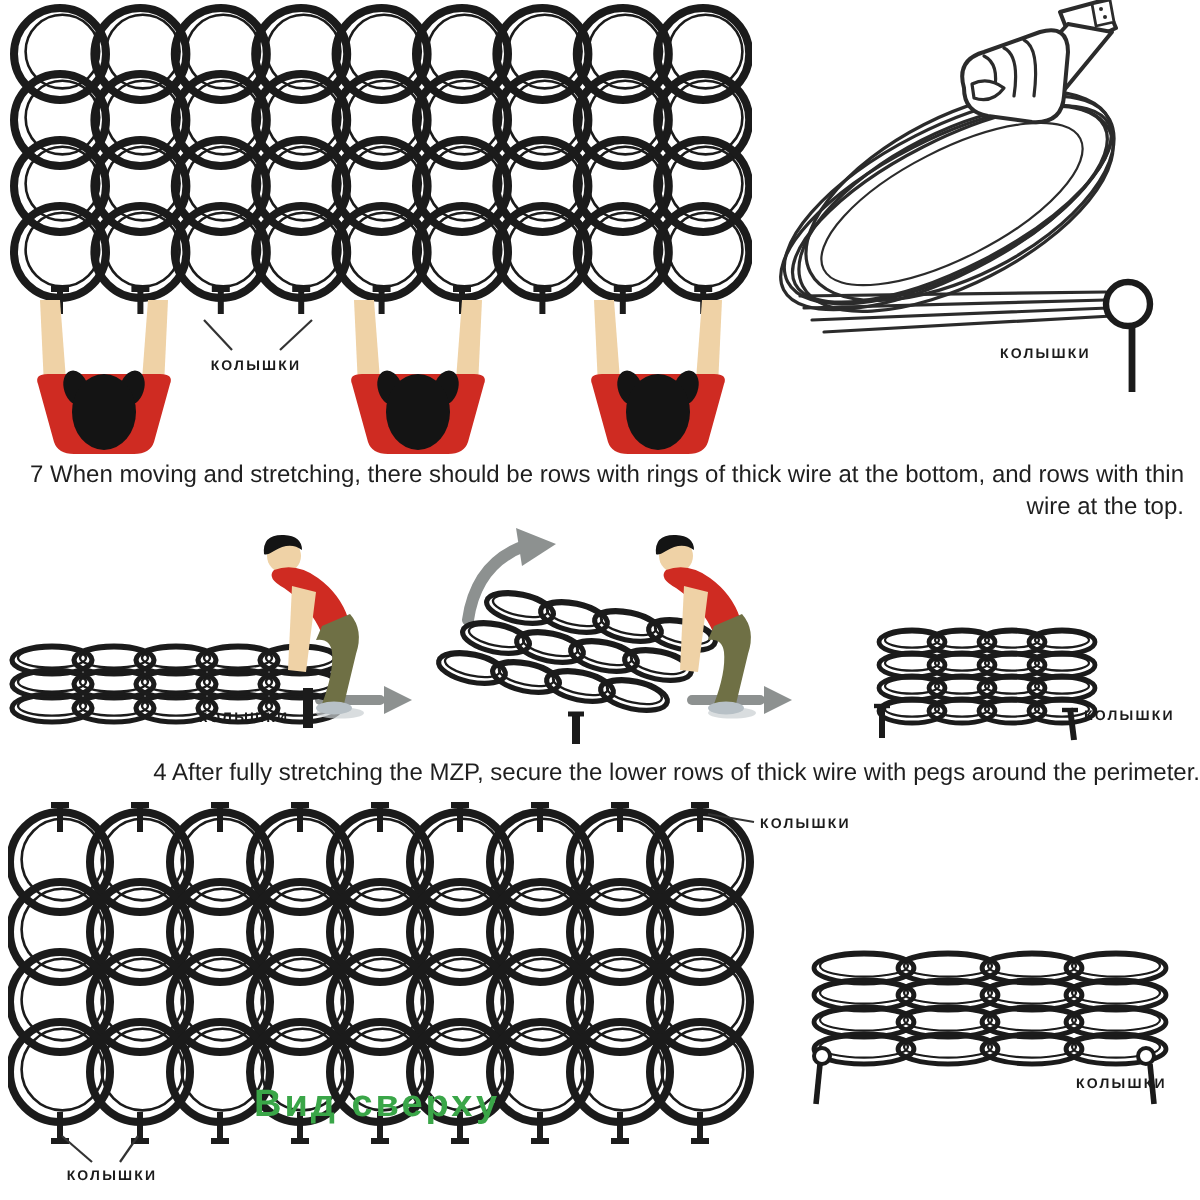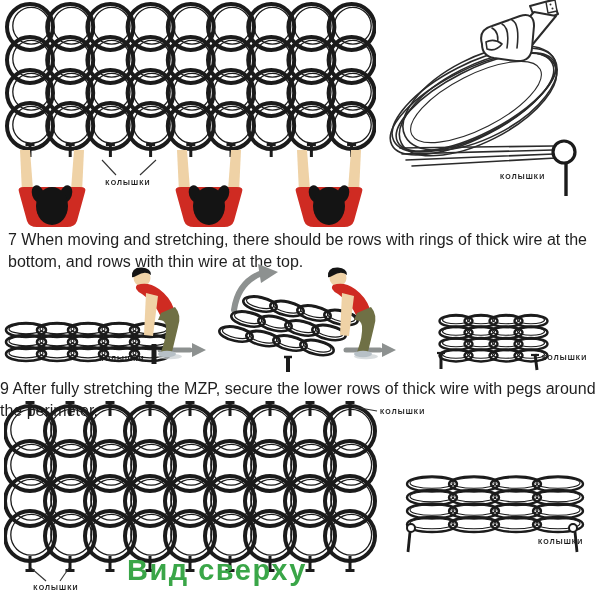--- a/index.html
+++ b/index.html
@@ -1,24 +1,24 @@
 <!DOCTYPE html>
 <html style="--ink: #1b1b1b; --text-ink: #1f1f1f; --red-shirt: #cf2b22; --skin: #efd2a6; --hair: #141414; --pants: #6f7045; --shoes: #b7c0c6; --arrow-gray: #8d9190; --green: #3aa648;"><head>
 <meta charset="utf-8">
 <style>
   html,body{margin:0;padding:0;background:#fff;}
   body{width:600px;height:600px;overflow:hidden;font-family:"Liberation Sans",sans-serif;}
   .canvas{position:relative;width:600px;height:600px;background:#fff;}
   .panel{position:absolute;}
-  .caption{position:absolute;left:0;right:0;text-align:left;font-size:16px;line-height:1.35;
+  .caption{position:absolute;left:0;right:0;text-align:right;font-size:12px;line-height:1.35;
            color:var(--text-ink,#1f1f1f);}
   #caption7{top:229px;padding:0 8px;max-width:590px;margin:0 auto;}
   #caption8{top:378px;}
   .green-title{position:absolute;color:var(--green,#3aa648);font-weight:bold;letter-spacing:1.5px;}
-  #top-view-title{left:127px;top:542px;font-size:29px;margin-top:12px;}
+  #top-view-title{left:127px;top:542px;font-size:19px;}
   #side-view-title{left:444px;top:443px;font-size:21px;}
   text.peg-label{font-family:"Liberation Sans",sans-serif;font-size:7px;font-weight:bold;
                  letter-spacing:1.1px;fill:var(--ink,#1b1b1b);}
   .pointer{stroke:#333;stroke-width:1.1;fill:none;}
   .c-skin{fill:var(--skin,#efd2a6);} .c-red{fill:var(--red-shirt,#cf2b22);}
   .c-hair{fill:var(--hair,#141414);} .c-pants{fill:var(--pants,#6f7045);}
   .c-shoes{fill:var(--shoes,#b7c0c6);}
   .arrow{stroke:var(--arrow-gray,#8d9190);stroke-width:5;fill:none;stroke-linecap:round;}
   .arrow-thick{stroke:var(--arrow-gray,#8d9190);stroke-width:6;fill:none;stroke-linecap:round;}
   .arrow-head{fill:var(--arrow-gray,#8d9190);stroke:none;}
@@ -303,21 +303,21 @@
           <ellipse fill="none" stroke="#1b1b1b" cx="97" cy="90.5" rx="13.5" ry="3.8" stroke-width="1.08"></ellipse>
         </g>
       <line class="ink-line" x1="7" y1="88" x2="7" y2="105" stroke-width="3"></line>
       <line class="ink-line" x1="3" y1="89" x2="11" y2="89" stroke-width="2.2"></line>
       <line class="ink-line" x1="101" y1="90" x2="103" y2="106" stroke-width="3"></line>
       <line class="ink-line" x1="97" y1="91" x2="105" y2="91" stroke-width="2.2"></line>
       <text class="peg-label" x="108" y="96" text-anchor="start">КОЛЫШКИ</text>
     </g>
   </svg>
 
-  <div id="caption8" class="caption">9 After fully stretching the MZP, secure the lower rows of thick wire with pegs around the perimeter.</div>
+  <div id="caption8" class="caption">4 After fully stretching the MZP, secure the lower rows of thick wire with pegs around the perimeter.</div>
 
   <svg class="panel" style="left:4px;top:398px" width="428" height="202" viewBox="0 0 428 202">
     <g id="g-bottom-grid-rings">
         <circle fill="none" stroke="#1b1b1b" cx="26" cy="33" r="25" stroke-width="4"></circle>
         <circle fill="none" stroke="#1b1b1b" cx="27.2" cy="31.8" r="20.4" stroke-width="1.3"></circle>
         <circle fill="none" stroke="#1b1b1b" cx="66" cy="33" r="25" stroke-width="4"></circle>
         <circle fill="none" stroke="#1b1b1b" cx="67.2" cy="31.8" r="20.4" stroke-width="1.3"></circle>
         <circle fill="none" stroke="#1b1b1b" cx="106" cy="33" r="25" stroke-width="4"></circle>
         <circle fill="none" stroke="#1b1b1b" cx="107.2" cy="31.8" r="20.4" stroke-width="1.3"></circle>
         <circle fill="none" stroke="#1b1b1b" cx="146" cy="33" r="25" stroke-width="4"></circle>

